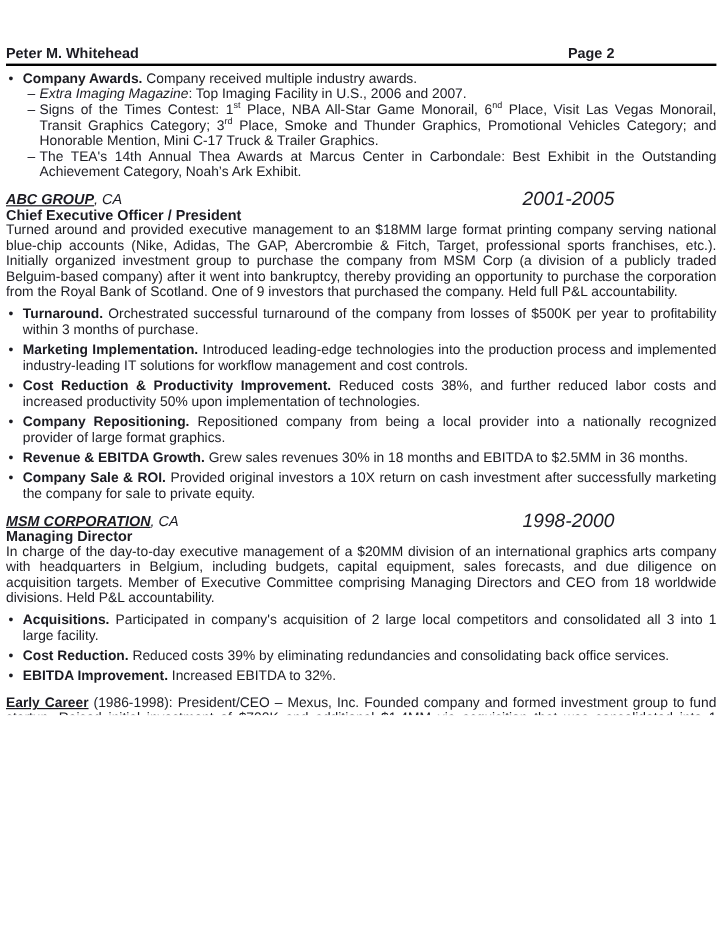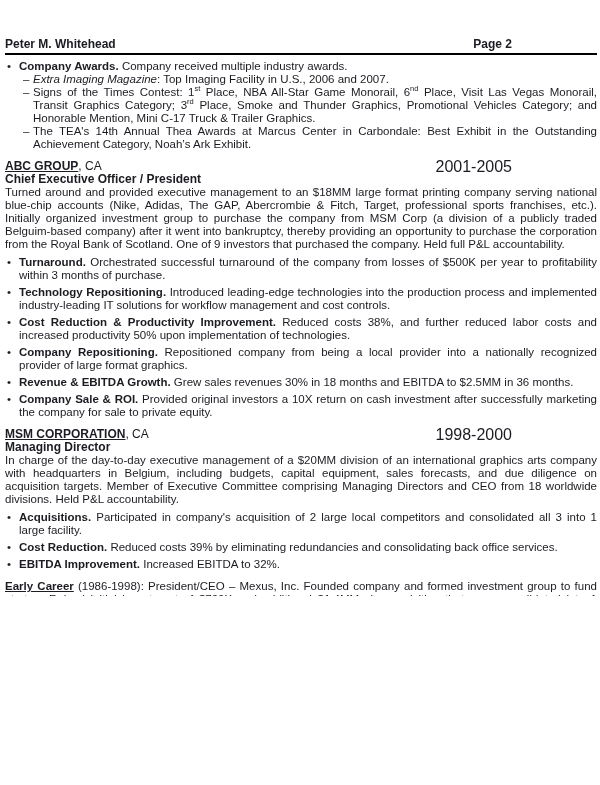--- a/index.html
+++ b/index.html
@@ -23,21 +23,21 @@
   .blist > li { position: relative; padding-left: 14px; text-align: justify; }
   .blist > li + li { margin-top: 4px; }
   .blist > li::before { content: "\2022"; position: absolute; left: 2px; top: 0; }
   .lead { font-weight: bold; }
   ul.sublist { list-style: none; margin: 0; padding: 0; }
   .sublist > li { position: relative; padding-left: 14px; text-align: justify; }
   .sublist > li::before { content: "\2013"; position: absolute; left: 4px; top: 0; }
   sup { font-size: 7.5px; line-height: 0; vertical-align: super; }
   
   .job { margin-top: 9px; }
-  .jobhead { display: flex; justify-content: space-between; padding-right: 85px; font-size: 12px; }
+  .jobhead { display: flex; justify-content: space-between; padding-right: 85px; font-size: 12px; font-style: italic; }
   .company { font-weight: bold; text-decoration: underline; }
   .loc { font-weight: normal; }
   .dates { font-weight: normal; font-size: 16px; }
   .jobtitle { font-weight: bold; font-size: 12px; }
   .summary { margin: 0 0 0 0; text-align: justify; }
   
   .early { margin: 9px 0 0 0; text-align: justify; }
   .early-lead { font-weight: bold; text-decoration: underline; }
   
   .edubar {
@@ -89,21 +89,21 @@
       <span class="dates">2001-2005</span>
     </div>
     <div class="jobtitle">Chief Executive Officer / President</div>
     <p class="summary">Turned around and provided executive management to an $18MM large format printing company serving national blue-chip accounts (Nike, Adidas, The GAP, Abercrombie &amp; Fitch, Target, professional sports franchises, etc.).  Initially organized investment group to purchase the company from MSM Corp (a division of a publicly traded Belguim-based company) after it went into bankruptcy, thereby providing an opportunity to purchase the corporation from the Royal Bank of Scotland. One of 9 investors that purchased the company. Held full P&amp;L accountability.</p>
     <ul class="blist">
       <li>
         <b class="lead">Turnaround.</b>
         <span>Orchestrated successful turnaround of the company from losses of $500K per year to profitability within 3 months of purchase.</span>
       </li>
       <li>
-        <b class="lead">Technology Repositioning.</b>
+        <b class="lead">Marketing Implementation.</b>
         <span>Introduced leading-edge technologies into the production process and implemented industry-leading IT solutions for workflow management and cost controls.</span>
       </li>
       <li>
         <b class="lead">Cost Reduction &amp; Productivity Improvement.</b>
         <span>Reduced costs 38%, and further reduced labor costs and increased productivity 50% upon implementation of technologies.</span>
       </li>
       <li>
         <b class="lead">Company Repositioning.</b>
         <span>Repositioned company from being a local provider into a nationally recognized provider of large format graphics.</span>
       </li>

